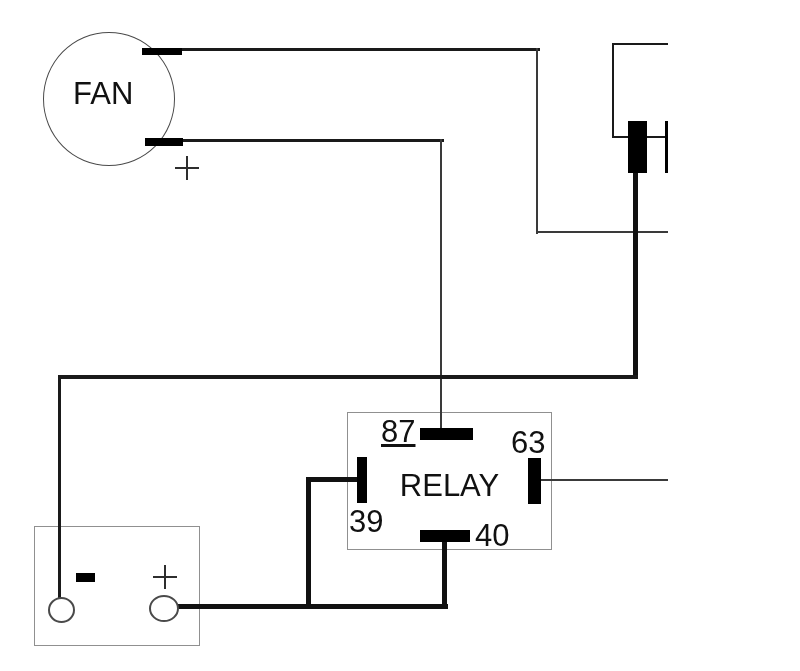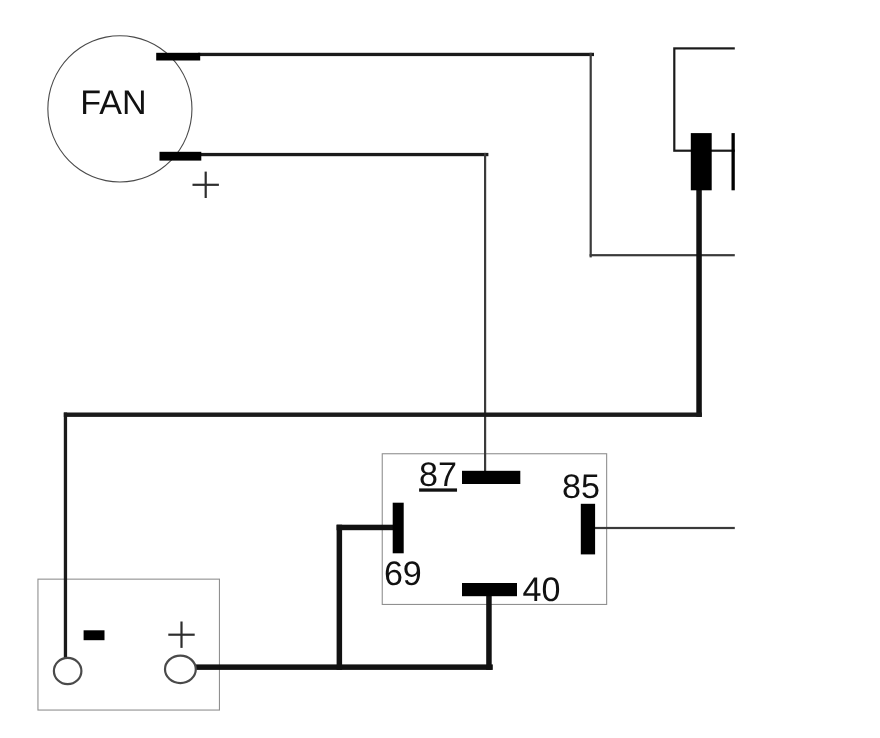--- a/index.html
+++ b/index.html
@@ -74,26 +74,27 @@
   <div class="plus" style="left:174px;top:155px;">
     <span class="ph"></span>
     <span class="pv"></span>
   </div>
 
   <div class="lbl" style="left:627px;top:50px;"><br></div>
   <div class="bar" style="left:628px;top:121px;width:19px;height:52px;"></div>
   <div class="bar" style="left:665px;top:121px;width:20px;height:52px;"></div>
   <div class="bar" style="left:700px;top:121px;width:20px;height:52px;"></div>
 
+  <div class="lbl" style="left:347px;top:469px;width:205px;text-align:center;">RELAY</div>
   <div class="lbl" style="left:381px;top:415px;text-decoration:underline;">87</div>
   <div class="bar" style="left:420px;top:428px;width:53px;height:12px;"></div>
-  <div class="lbl" style="left:511px;top:426px;">85</div>
+  <div class="lbl" style="left:511px;top:426px;">63</div>
   <div class="bar" style="left:528px;top:458px;width:13px;height:46px;"></div>
   <div class="bar" style="left:357px;top:457px;width:10px;height:46px;"></div>
-  <div class="lbl" style="left:349px;top:505px;">69</div>
+  <div class="lbl" style="left:349px;top:505px;">39</div>
   <div class="bar" style="left:420px;top:530px;width:50px;height:12px;"></div>
   <div class="lbl" style="left:475px;top:519px;">40</div>
 
   <div class="bar" style="left:76px;top:573px;width:19px;height:9px;"></div>
   <div class="plus" style="left:152px;top:564px;">
     <span class="ph"></span>
     <span class="pv"></span>
   </div>
   <div class="post" style="left:48px;top:597px;width:27px;height:26px;"></div>
   <div class="post" style="left:149px;top:595px;width:30px;height:27px;"></div>

